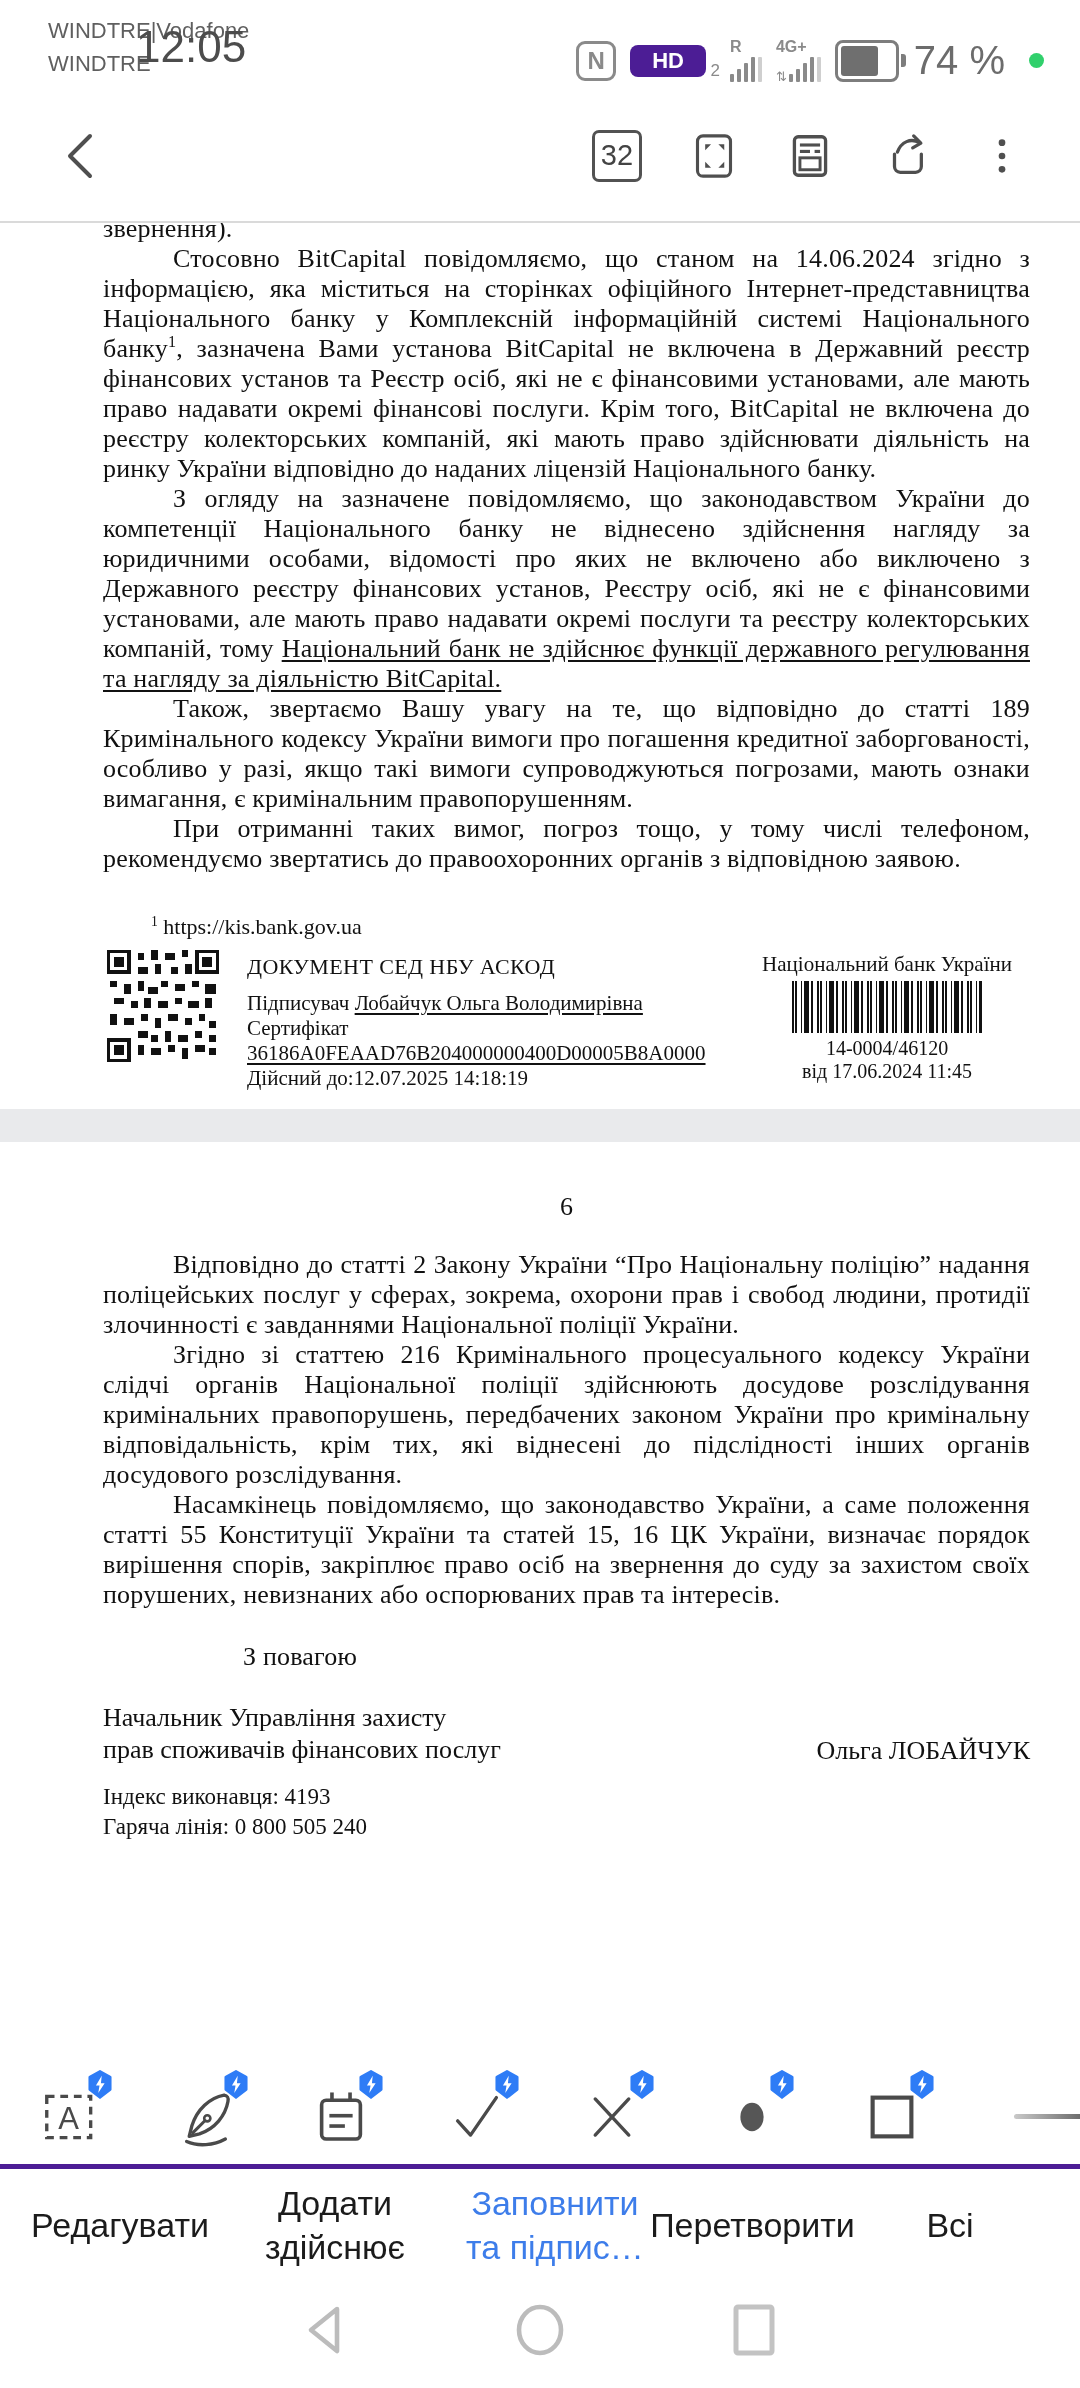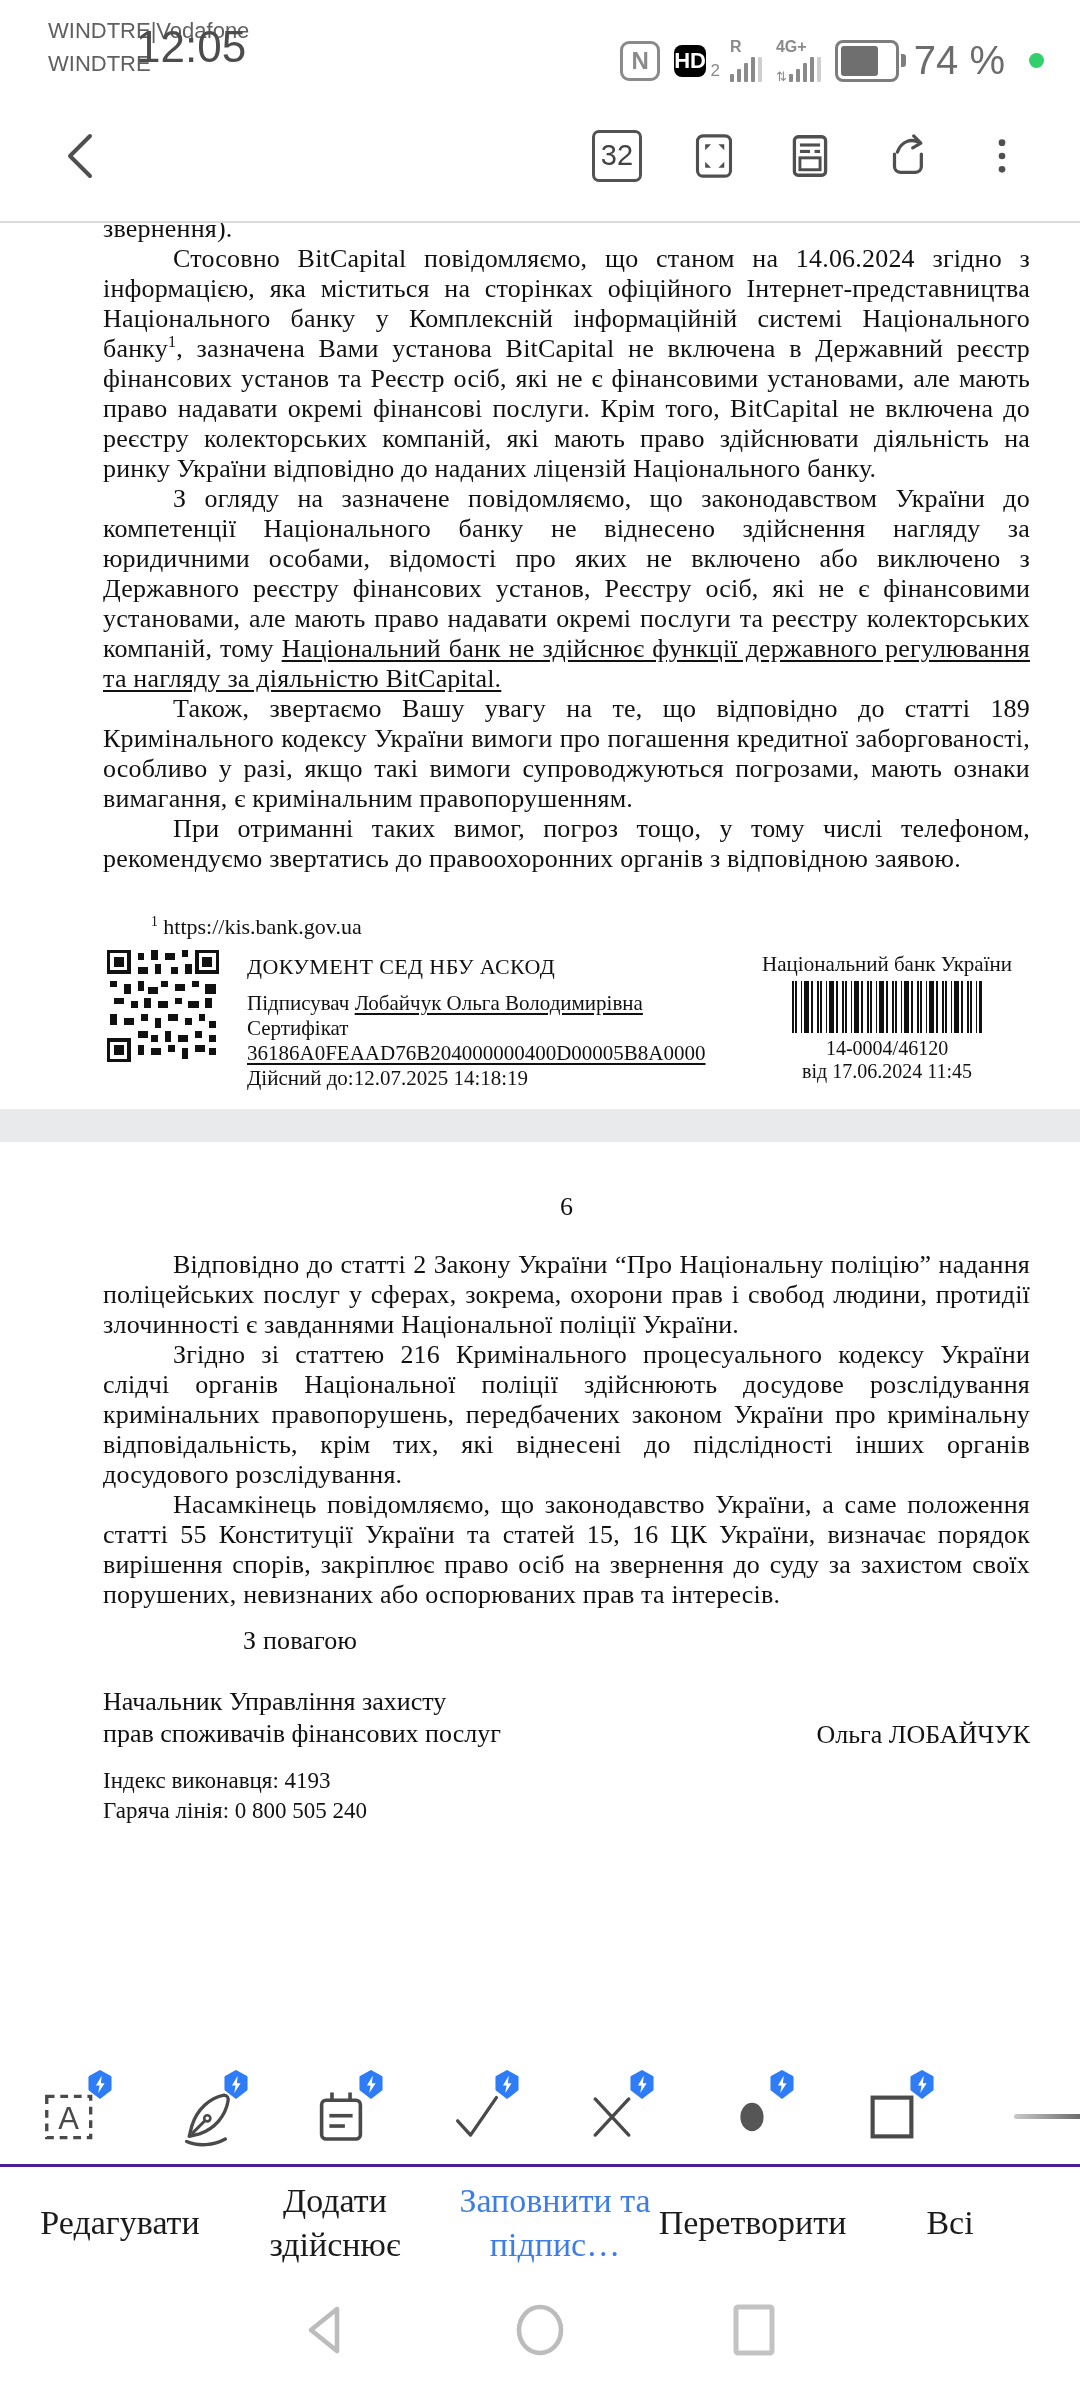--- a/index.html
+++ b/index.html
@@ -7,21 +7,21 @@
        font-family:"Liberation Sans","DejaVu Sans",sans-serif;color:#222;}
 
   
   .status-bar{position:absolute;left:0;top:0;width:1080px;height:90px;background:#fff;}
   .carrier{position:absolute;left:48px;top:14px;font-size:22px;line-height:33px;color:#5f5f5f;}
   .clock{position:absolute;left:136px;top:22px;font-size:44px;color:#4c4c4c;}
   .status-icons{position:absolute;right:36px;top:38px;display:flex;align-items:center;gap:14px;}
   .nfc-box{width:34px;height:34px;border:3px solid #8a8a8a;border-radius:9px;
            display:flex;align-items:center;justify-content:center;
            font-size:24px;font-weight:bold;color:#8a8a8a;}
-  .hd-badge{background:#000000;color:#fff;border-radius:8px;padding:3px 0;
+  .hd-badge{background:#4c1d95;color:#fff;border-radius:8px;padding:3px 22px;
             font-size:22px;font-weight:bold;position:relative;margin-right:10px;}
   .hd-sub{position:absolute;right:-14px;bottom:-4px;color:#8a8a8a;font-size:17px;font-weight:normal;}
   .sig{display:flex;flex-direction:column;align-items:flex-start;}
   .sig-label{font-size:16px;font-weight:bold;color:#8a8a8a;line-height:14px;margin-bottom:2px;}
   .sig-bars{display:flex;align-items:flex-end;gap:3px;height:26px;}
   .sig-bars i{display:block;width:4px;background:#8a8a8a;border-radius:1px;}
   .sig-bars i.dim{background:#cfcfcf;}
   .sig-arrows{font-size:13px;color:#8a8a8a;line-height:10px;margin-right:2px;align-self:flex-end;}
   .sig-row{display:flex;align-items:flex-end;}
   .battery{display:flex;align-items:center;}
@@ -58,33 +58,33 @@
   .cert u{text-underline-offset:3px;}
   .bank-block{margin-left:auto;margin-right:18px;text-align:center;font-size:20px;padding-top:2px;}
   .bank-name{font-size:21px;margin-bottom:4px;white-space:nowrap;}
   .barcode{width:190px;height:52px;margin:2px auto 4px auto;
     background:repeating-linear-gradient(90deg,
       #111 0 2px,#fff 2px 3px,#111 3px 5px,#fff 5px 9px,#111 9px 10px,
       #fff 10px 12px,#111 12px 17px,#fff 17px 19px,#111 19px 21px,#fff 21px 25px);}
   .page-gap{margin-top:18px;height:33px;background:#e9eaec;margin-left:-103px;margin-right:-50px;}
   .page-number{margin-top:50px;text-align:center;text-indent:0;font-size:26px;line-height:30px;}
   .first-b{margin-top:28px;}
-  .salutation{margin-top:16px;text-align:left;}
+  .salutation{margin-top:32px;text-align:left;}
   .sign-row{margin-top:30px;display:flex;align-items:flex-end;}
   .sign-titles{font-size:26px;line-height:32px;}
   .sign-name{margin-left:auto;font-size:26px;white-space:nowrap;}
   .exec-block{margin-top:16px;font-size:23px;line-height:30px;}
 
   
   .bottom{position:absolute;left:0;top:2060px;width:1080px;height:328px;background:#fff;}
   .tools-row{position:relative;height:104px;}
   .tool{position:absolute;top:12px;width:78px;height:86px;}
   .tool-icon{position:absolute;left:4px;top:14px;width:62px;height:62px;}
   .badge{position:absolute;right:0;top:-2px;width:26px;height:30px;}
-  .labels-row{position:relative;height:115px;border-top:3px solid #4c1d95;font-family:Liberation Serif, serif;}
+  .labels-row{position:relative;height:115px;border-top:5px solid #4c1d95;}
   .mode-tab{position:absolute;top:0;height:112px;display:flex;align-items:center;
             justify-content:center;text-align:center;font-size:34px;line-height:44px;color:#1b1b1b;}
   .mode-tab.active{color:#3d7dea;}
   .nav-bar{position:absolute;left:0;top:2272px;width:1080px;height:116px;
            display:flex;align-items:center;justify-content:center;gap:156px;}
   .nav-btn{width:58px;height:58px;display:flex;align-items:center;justify-content:center;}
 </style>
 </head>
 <body>
 

